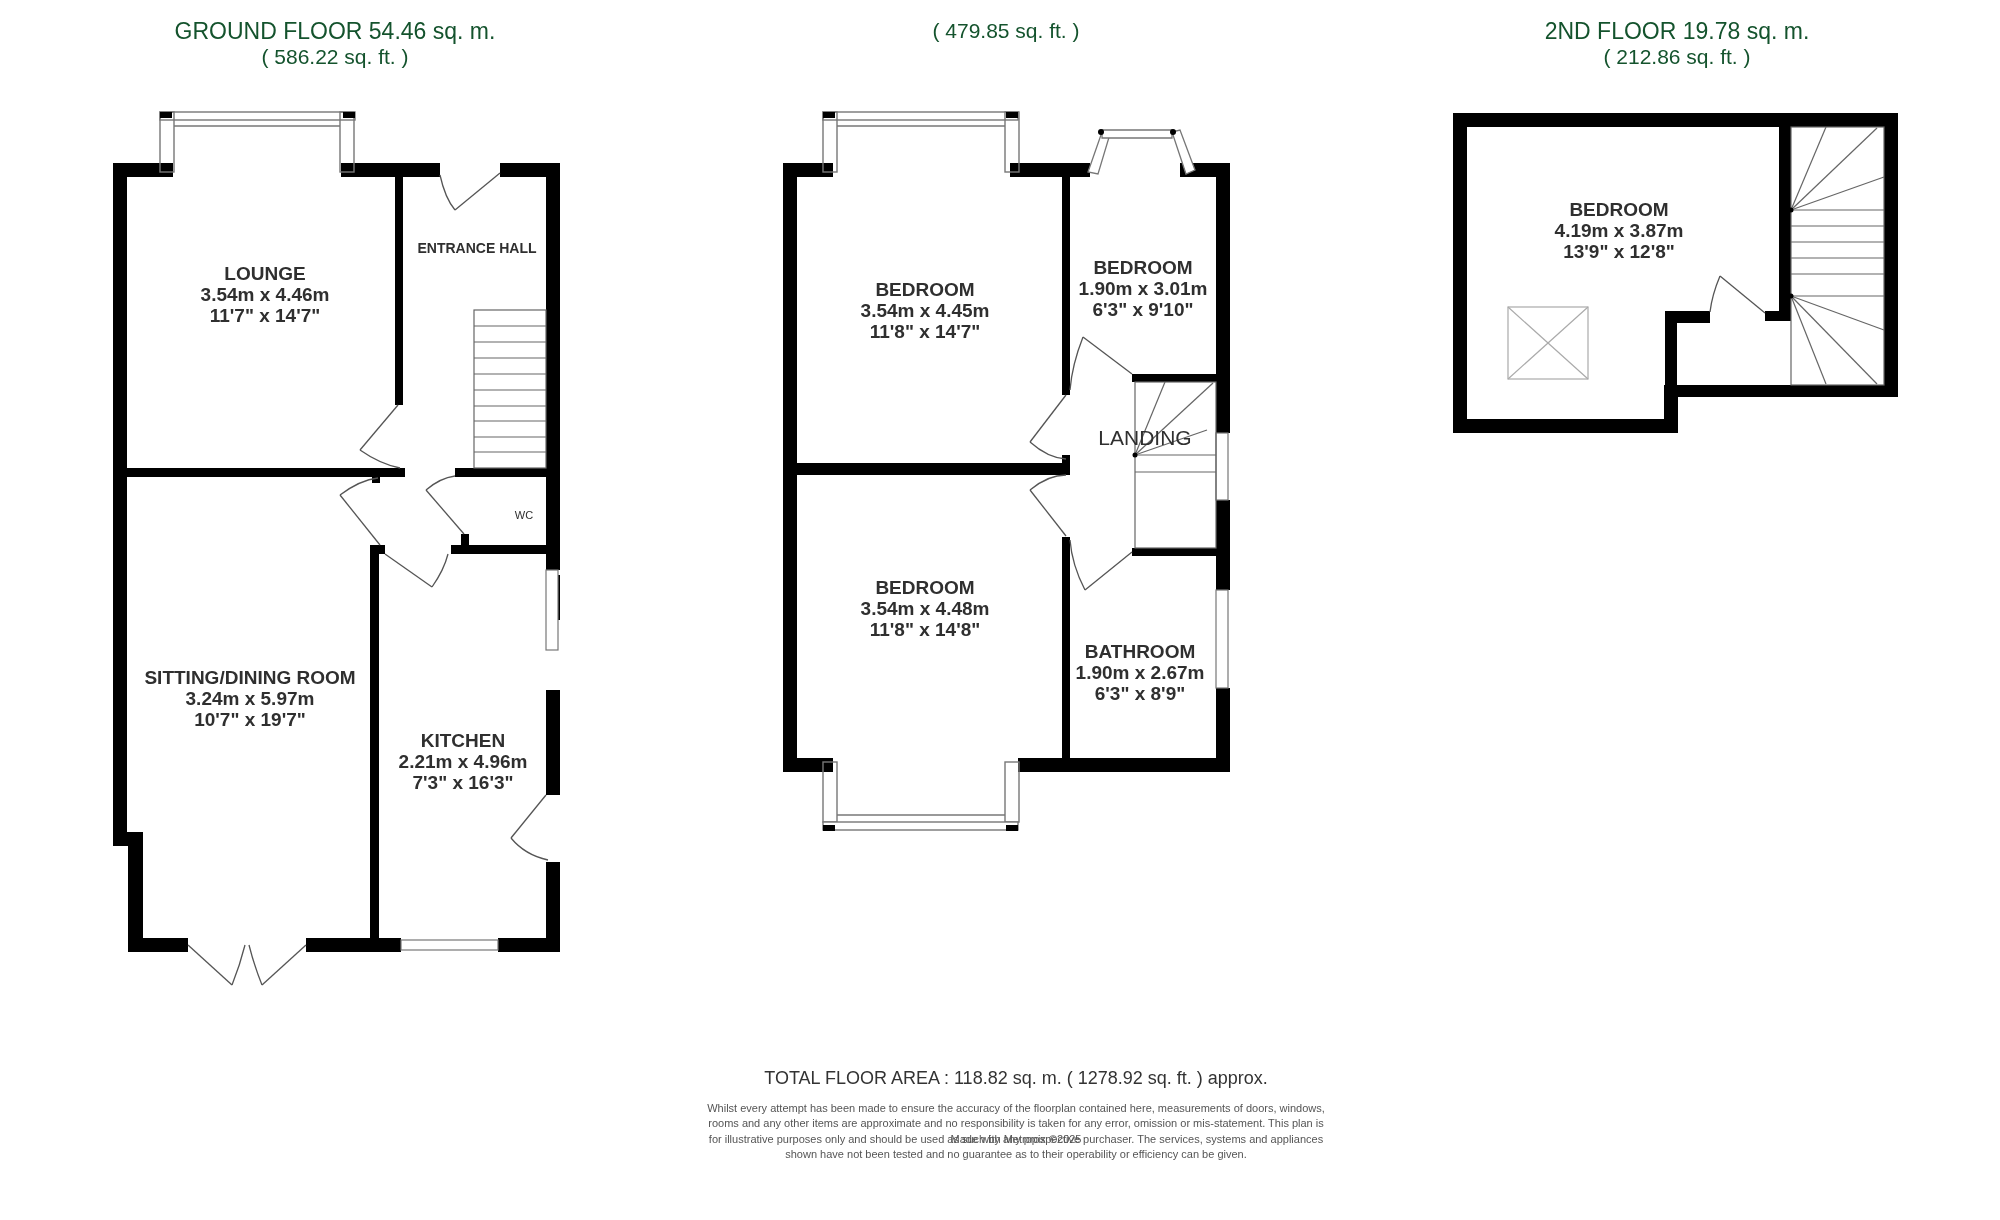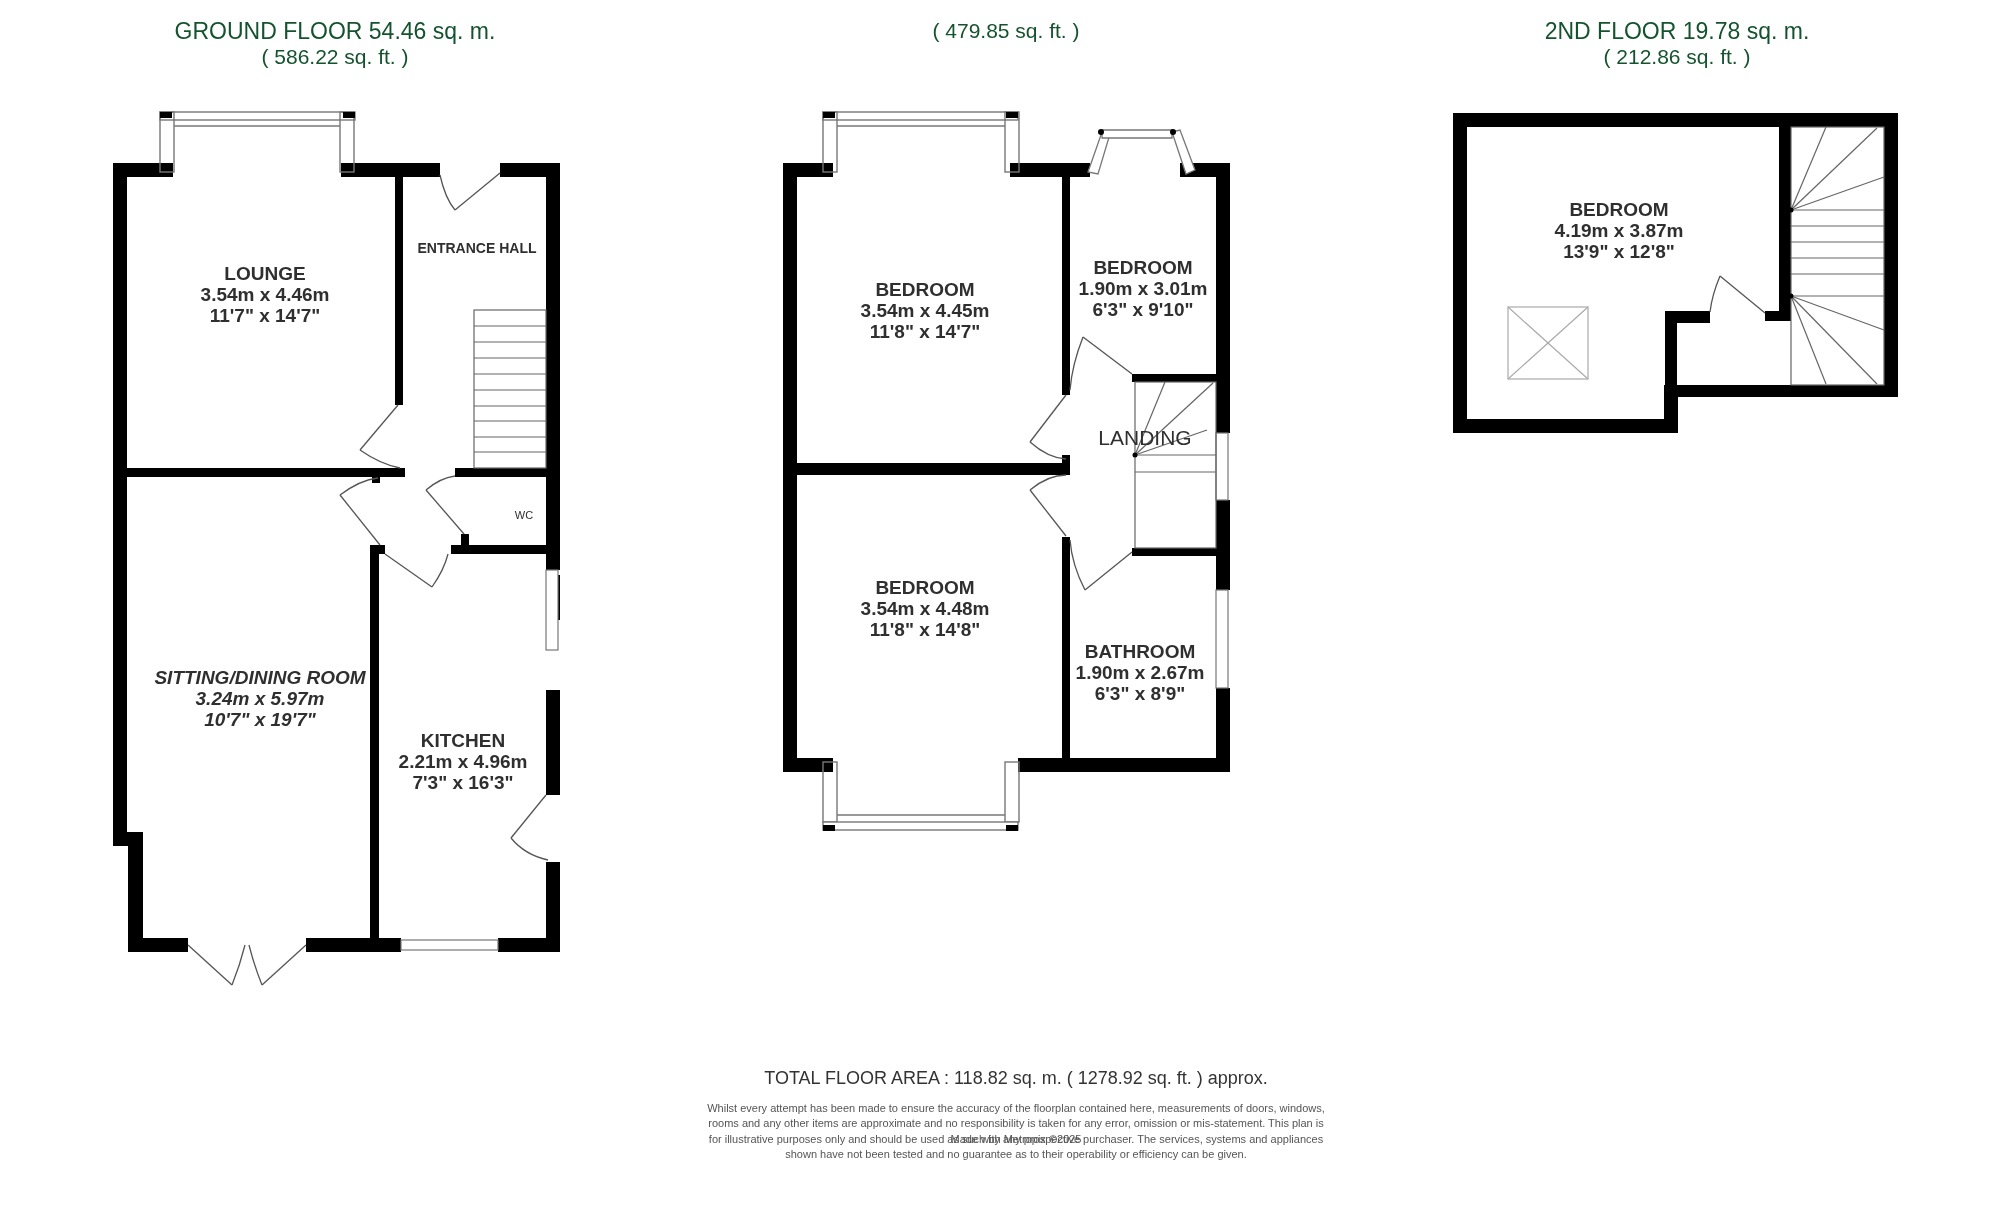--- a/index.html
+++ b/index.html
@@ -249,21 +249,21 @@
   <div>LOUNGE</div>
   <div>3.54m x 4.46m</div>
   <div>11'7" x 14'7"</div>
 </div>
 <div class="room-label small" style="left:477px; top:238px;">
   <div>ENTRANCE HALL</div>
 </div>
 <div class="room-label tiny" style="left:524px; top:505px;">
   <div>WC</div>
 </div>
-<div class="room-label" style="left:260px; top:667px;font-style:italic;">
+<div class="room-label" style="left:250px; top:667px;">
   <div>SITTING/DINING ROOM</div>
   <div>3.24m x 5.97m</div>
   <div>10'7" x 19'7"</div>
 </div>
 <div class="room-label" style="left:463px; top:730px;">
   <div>KITCHEN</div>
   <div>2.21m x 4.96m</div>
   <div>7'3" x 16'3"</div>
 </div>
 

